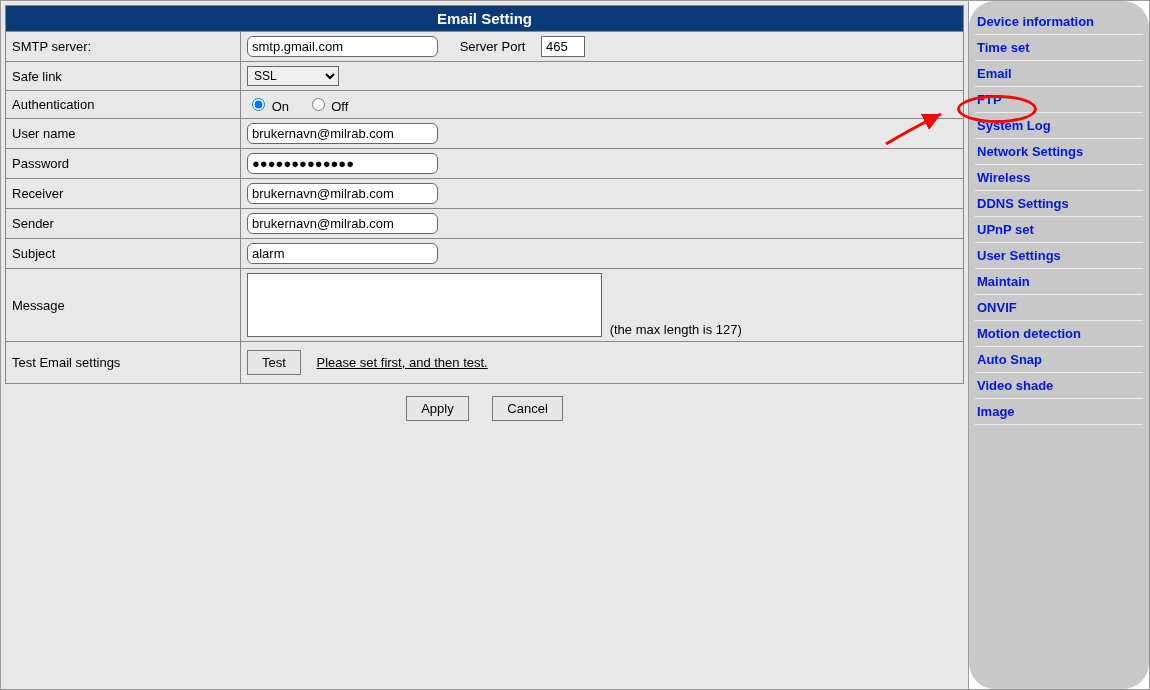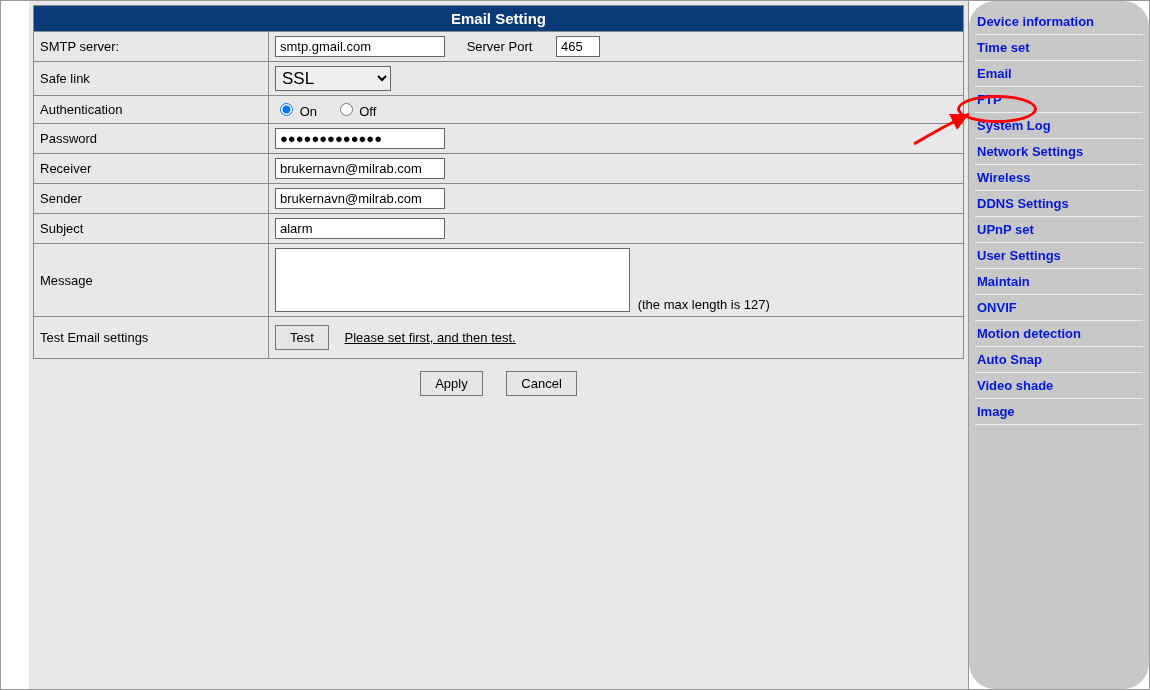--- a/index.html
+++ b/index.html
@@ -8,21 +8,20 @@
     font-family: Arial, sans-serif;
     font-size: 13px;
     background: #fff;
     color: #000;
   }
   .page {
     width: 1150px;
     height: 690px;
     display: flex;
     border: 1px solid #999;
-    padding-left: 28px;
   }
   .main {
     flex: 1;
     background: #e8e8e8;
     padding: 4px;
     border-right: 1px solid #999;
     position: relative;
   }
   .sidebar {
     width: 180px;
@@ -58,23 +57,23 @@
     padding: 4px;
   }
   .lblcol { width: 235px; }
   input[type=text], input[type=password] {
     font-family: Arial, sans-serif;
     font-size: 13px;
     padding: 2px 4px;
     border: 1px solid #666;
     background: #fff;
   }
-  .w170 { width: 170px; }
+  .w170 { width: 191px; border-radius: 6px; }
   .w44 { width: 44px; }
-  select { font-size: 17px; border: 1px solid #666; padding: 1px 2px; width: 116px; }
+  select { font-size: 12px; border: 1px solid #666; padding: 1px 2px; width: 92px; }
   textarea {
     width: 355px;
     height: 64px;
     resize: none;
     border: 1px solid #666;
     font-family: Arial, sans-serif;
     font-size: 13px;
     vertical-align: bottom;
   }
   .btn {
@@ -84,21 +83,21 @@
     border: 1px solid #777;
     background: #e6e6e6;
     cursor: pointer;
   }
   .btnrow {
     text-align: center;
     padding: 12px 0;
   }
   .btnrow .btn { margin: 0 10px; }
   .radio-row label { margin-right: 14px; }
-  .portlbl { display:inline-block; margin-left: 18px; margin-right: 20px; }
+  .portlbl { display:inline-block; margin-left: 18px; margin-right: 12px; }
   .note { display:inline-block; margin-left: 4px; vertical-align: bottom;}
   .hint { display:inline-block; margin-left: 12px; text-decoration: underline; }
 
   
   .circle {
     position: absolute;
     border: 3px solid #ff0000;
     border-radius: 50%;
     width: 80px;
     height: 28px;
@@ -147,20 +146,24 @@
             <input type="radio" name="auth" checked="" style="">
             <span>On</span>
           </label>
           <label>
             <input type="radio" name="auth" style="">
             <span>Off</span>
           </label>
         </td>
       </tr>
 
+      <tr>
+        <td>User name</td>
+        <td><input type="text" class="w170" value="brukernavn@milrab.com" style=""></td>
+      </tr>
 
       <tr>
         <td>Password</td>
         <td><input type="text" class="w170" value="●●●●●●●●●●●●●" style=""></td>
       </tr>
 
       <tr>
         <td>Receiver</td>
         <td><input type="text" class="w170" value="brukernavn@milrab.com" style=""></td>
       </tr>

